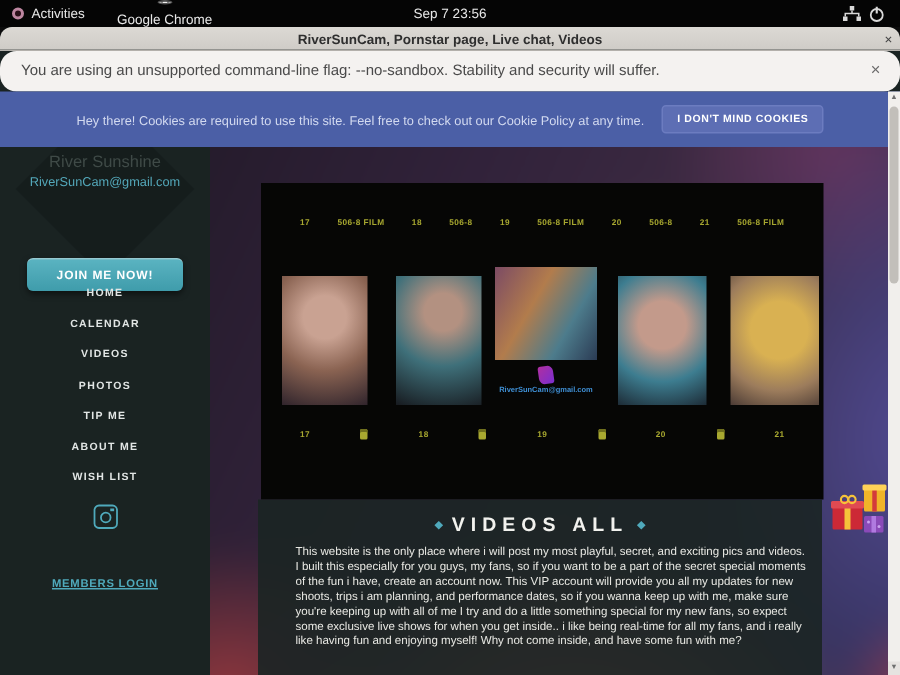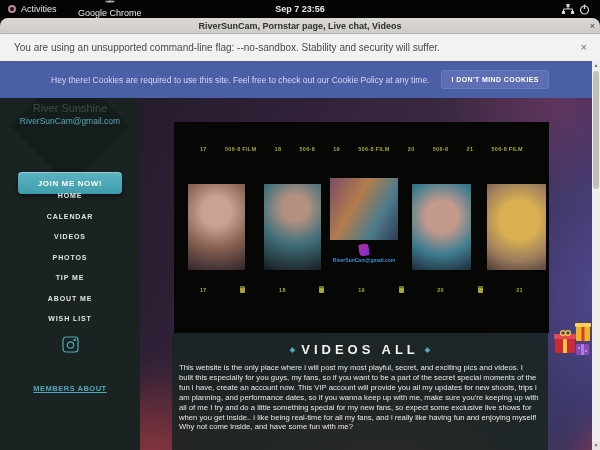--- a/index.html
+++ b/index.html
@@ -5,36 +5,36 @@
   * { margin:0; padding:0; box-sizing:border-box; }
   html,body { width:600px; height:450px; background:#0c0c0c; overflow:hidden;
               font-family:"Liberation Sans", sans-serif; }
 
   
   #topbar { position:absolute; left:0; top:0; width:600px; height:18px;
             background:#050505; color:#e8e8e8; font-size:9px; }
   #topbar .cluster { position:absolute; top:0; height:18px; display:flex; align-items:center; gap:5px;text-align:center; }
   #activities-cluster { left:8px; }
   #appmenu-cluster { left:78px;flex-direction:column; }
-  #clock-cluster { left:50%; transform:translateX(-50%); font-weight:bold; }
+  #clock-cluster { left:50%; transform:translateX(-50%); font-weight:normal; }
   #sysicons-cluster { right:10px; gap:14px; }
   .a11y-dot { width:8px; height:8px; border-radius:50%; background:#2a0f18; border:2px solid #bd86a0; }
   .chrome-ico { width:10px; height:10px; border-radius:50%;
       background:radial-gradient(circle at 50% 50%, #f2f2f2 0 28%, #8f8f8f 30% 60%, #c9c9c9 62% 100%);
       border:1px solid #555; }
 
   
   #window { position:absolute; left:0; top:18px; width:600px; height:432px;
             border-radius:8px 8px 0 0; overflow:hidden; background:#1a2322; }
   #titlebar { position:absolute; left:0; top:0; width:600px; height:16px;
       background:linear-gradient(#dcd9d4,#cfccc7); border-bottom:1px solid #b3b0ab;
       color:#2e2e2e; font-size:9px; font-weight:bold; text-align:center; line-height:16px; }
   #titlebar .win-close { position:absolute; right:5px; top:0; font-weight:normal; color:#444; cursor:default; }
   #infobar { position:absolute; left:0; top:16px; width:600px; height:27px; background:#f4f2f0;
-      color:#4a4a4a; font-size:10px; line-height:27px; padding-left:14px; }
+      color:#4a4a4a; font-size:10px; line-height:27px; padding-left:14px;border-radius:11px; }
   #infobar .info-close { position:absolute; right:13px; top:0; color:#6a6a6a; font-size:11px; }
 
   
   #cookiebar { position:absolute; left:0; top:43px; width:600px; height:37px; background:#4b5fa6;
       display:flex; align-items:center; justify-content:center; gap:12px; }
   #cookiebar .msg { color:#d3daf0; font-size:8.5px; }
   #cookiebar .cookie-btn { background:#5d6eb4; border:1px solid #6c7cc0; border-radius:3px;
       color:#fff; font-size:7px; font-weight:bold; letter-spacing:.4px; padding:5px 9px; cursor:pointer; }
 
   
@@ -99,21 +99,21 @@
       background:linear-gradient(135deg,#b02fa0,#7a2fd0); border-radius:2px 4px 2px 4px;
       transform:rotate(-8deg); }
   .logo-caption { color:#3f8fd4; font-size:5px; font-weight:bold; }
 
   
   #welcome { position:absolute; left:172px; top:235px; width:376px; height:117px;
       background:rgba(27,37,35,.9); z-index:3; }
   #welcome-title-row { margin-top:9px; text-align:center; color:#f2f2ee;
       font-size:13px; font-weight:bold; letter-spacing:4px; }
   .title-dot { color:#4fa9bb; font-size:7px; letter-spacing:0; vertical-align:2px; padding:0 6px; }
-  #welcome-body { margin:6px 9px 0 7px; color:#e8e8e3; font-size:7.7px; line-height:9.9px; }
+  #welcome-body { margin:6px 9px 0 25px; color:#e8e8e3; font-size:7.7px; line-height:9.9px; }
 
   
   #gifts { position:absolute; left:552px; top:224px; width:44px; height:42px; z-index:4; }
 
   
   #scrollbar { position:absolute; right:0; top:43px; width:8px; height:389px; background:#f1efec; z-index:6; }
   #sb-up { position:absolute; top:0; width:8px; height:9px; color:#6f6f6f; font-size:5px;
       text-align:center; line-height:9px; }
   #sb-thumb { position:absolute; top:10px; left:1px; width:6px; height:118px; background:#c2bfba; border-radius:3px; }
   #sb-down { position:absolute; bottom:0; width:8px; height:9px; color:#6f6f6f; font-size:5px;
@@ -181,21 +181,21 @@
         <div class="menu-item">ABOUT ME</div>
         <div class="menu-item">WISH LIST</div>
       </div>
       <div id="insta-wrap">
         <svg width="17" height="17" viewBox="0 0 17 17">
           <rect x="1" y="1" width="15" height="15" rx="3" fill="none" stroke="#4fa9bb" stroke-width="1.2"></rect>
           <circle cx="8.5" cy="9" r="3.2" fill="none" stroke="#4fa9bb" stroke-width="1.2"></circle>
           <rect x="11.5" y="3" width="2.6" height="1.8" fill="#4fa9bb"></rect>
         </svg>
       </div>
-      <div id="members-login">MEMBERS ABOUT</div>
+      <div id="members-login">MEMBERS LOGIN</div>
     </div>
 
     <div id="mainbg">
       <div class="blurlayer"></div>
     </div>
 
     <div id="carousel">
       <div class="strip" id="strip-top">
         <span class="ylabel">17</span>
         <span class="ylabel">506-8 FILM</span>

